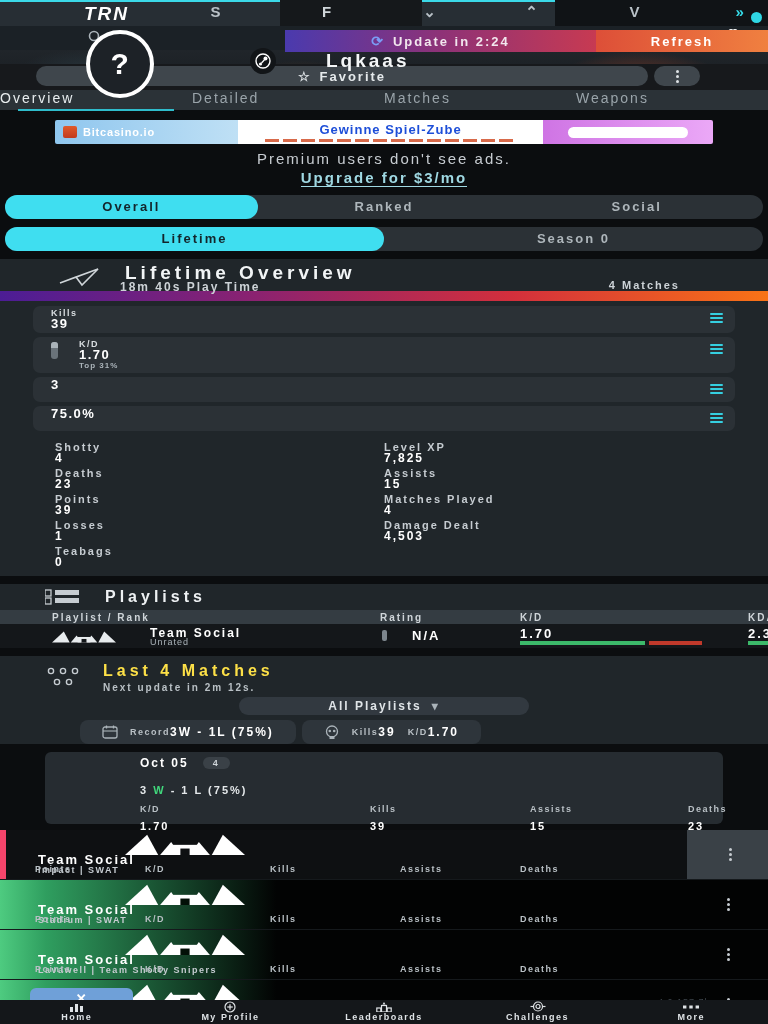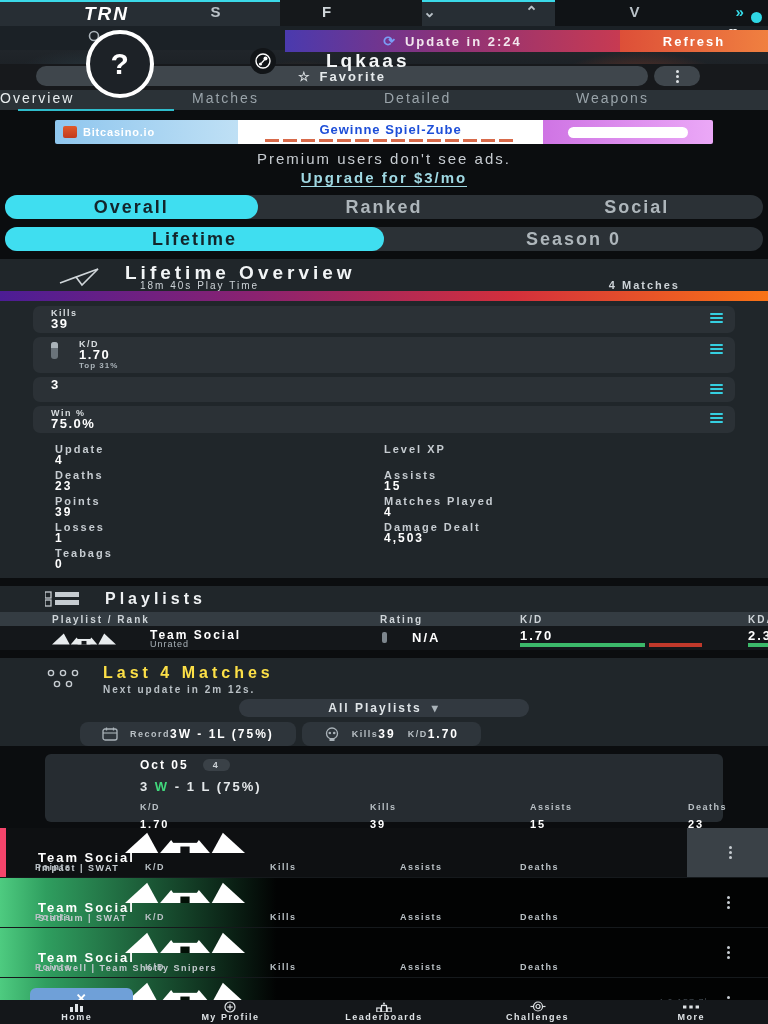--- a/index.html
+++ b/index.html
@@ -22,21 +22,21 @@
   .hero{position:absolute;top:50px;left:0;right:0;height:40px;
         background:radial-gradient(120px 40px at 640px 30px,#6b3527 0%,rgba(0,0,0,0) 70%),
                    radial-gradient(90px 35px at 300px 35px,#4a3322 0%,rgba(0,0,0,0) 70%),
                    radial-gradient(100px 30px at 90px 20px,#27333a 0%,rgba(0,0,0,0) 70%),
                    linear-gradient(#20252a,#191d21);}
   .updatebar{position:absolute;top:30px;left:285px;right:0;height:22px;display:flex;}
   .upd-left{flex:1;display:flex;align-items:center;justify-content:center;gap:8px;
             background:linear-gradient(90deg,#4a3aae,#8e3277,#c73a52);
             font-size:13px;font-weight:bold;color:#f2e7ee;letter-spacing:2px;}
   .sync{color:#7b9df5;font-size:14px;font-weight:bold;}
-  .refresh{width:148px;display:flex;align-items:center;justify-content:center;
+  .refresh{width:172px;display:flex;align-items:center;justify-content:center;
            background:linear-gradient(90deg,#dd4f38,#f08040);font-size:13px;font-weight:bold;color:#fff;letter-spacing:2px;}
   .avatar{position:absolute;top:30px;left:86px;width:60px;height:60px;border-radius:50%;
           background:#1d2227;border:4px solid #fff;display:flex;align-items:center;justify-content:center;
           font-size:30px;font-weight:bold;color:#fff;z-index:3;}
   .pbadge{position:absolute;top:48px;left:250px;width:26px;height:26px;border-radius:50%;background:#121518;
           display:flex;align-items:center;justify-content:center;z-index:3;}
   .pname{position:absolute;top:50px;left:326px;font-size:19px;font-weight:bold;color:#f4f6f7;letter-spacing:3px;z-index:3;}
   .favrow{position:absolute;top:64px;left:0;right:0;height:26px;background:#17191c;}
   .favpill{position:absolute;top:66px;left:36px;width:612px;height:20px;border-radius:10px;background:#3f464c;
            display:flex;align-items:center;justify-content:center;gap:8px;font-size:13px;font-weight:bold;color:#e6eaec;letter-spacing:2px;}
@@ -57,28 +57,28 @@
   .ad-head{font-size:13px;font-weight:bold;color:#1d4ed8;white-space:nowrap;letter-spacing:1px;}
   .ad-sub{width:82%;height:3px;margin-top:2px;background:repeating-linear-gradient(90deg,#d86a4a 0 14px,rgba(0,0,0,0) 14px 18px);}
   .ad-right{width:170px;background:linear-gradient(90deg,#cf74e4,#eba8f7);display:flex;align-items:center;justify-content:center;}
   .ad-pill{width:120px;height:11px;border-radius:6px;background:#fff;}
   .premium{margin-top:6px;text-align:center;}
   .prem-text{font-size:15px;color:#c7ccd1;letter-spacing:2px;}
   .prem-link{display:inline-block;margin-top:2px;font-size:15px;font-weight:bold;color:#9fd8e2;letter-spacing:2px;
              border-bottom:1px solid #9fd8e2;cursor:pointer;}
   
   .seg{margin:8px 5px 0;height:24px;background:#2b3136;border-radius:12px;display:flex;align-items:center;}
-  .seg-opt{flex:1;text-align:center;font-size:18px;font-weight:bold;color:#aeb6bb;letter-spacing:2px;height:24px;line-height:24px;border-radius:12px;}
+  .seg-opt{flex:1;text-align:center;font-size:13px;font-weight:bold;color:#aeb6bb;letter-spacing:2px;height:24px;line-height:24px;border-radius:12px;}
   .seg-opt.on{background:#3fdef0;color:#13252b;}
   
   .panel{background:#20262a;margin-top:8px;}
   .ov-head{position:relative;height:32px;}
   .ov-icon{position:absolute;left:58px;top:6px;}
   .ov-title{position:absolute;left:125px;top:3px;font-size:19px;font-weight:bold;color:#f2f5f6;letter-spacing:4px;white-space:nowrap;}
-  .ov-sub{position:absolute;left:140px;top:21px;font-size:10px;font-weight:normal;color:#cdd3d7;letter-spacing:2px;}
+  .ov-sub{position:absolute;left:120px;top:21px;font-size:12px;font-weight:bold;color:#cdd3d7;letter-spacing:2px;}
   .ov-right{position:absolute;right:88px;top:20px;font-size:11px;font-weight:bold;color:#cdd3d7;letter-spacing:2px;}
   .gradbar{height:10px;background:linear-gradient(90deg,#4c1d95,#8b2270,#d32f3c,#f97316);}
   .scards{padding:5px 33px 2px;}
   .scard{position:relative;background:#2b3136;border-radius:7px;margin-bottom:4px;padding:2px 10px 3px 18px;min-height:20px;}
   .scard .lb{font-size:9px;font-weight:bold;color:#d8dde0;letter-spacing:1.5px;}
   .scard .vl{font-size:13px;font-weight:bold;color:#fff;letter-spacing:1.5px;line-height:12px;}
   .scard .pct{font-size:8px;font-weight:bold;color:#aab3b9;letter-spacing:1px;}
   .scard.withbar{padding-left:46px;}
   .pbar{position:absolute;left:18px;top:5px;width:7px;height:17px;border-radius:3px;background:#6a737a;overflow:hidden;}
   .pbar::before{content:"";display:block;height:6px;background:#aab3b9;}
@@ -111,21 +111,21 @@
          font-size:12px;font-weight:bold;color:#dfe4e7;letter-spacing:2px;}
   .chips{display:flex;gap:6px;margin:5px 0 8px 80px;}
   .chip{background:#2e353b;border-radius:8px;height:24px;display:flex;align-items:center;gap:12px;padding:0 22px;}
   .chip .pair{display:flex;flex-direction:row;}
   .chip .lb{font-size:9px;font-weight:bold;color:#b9c0c5;letter-spacing:1.5px;}
   .chip .vl{font-size:12px;font-weight:bold;color:#fff;letter-spacing:2px;line-height:11px;white-space:nowrap;}
   
   .daycard{margin:8px 45px 0;background:#262c31;border-radius:6px;padding:4px 0 5px 95px;position:relative;}
   .d-date{font-size:12px;font-weight:bold;color:#fff;letter-spacing:2px;display:flex;align-items:center;gap:14px;}
   .d-badge{background:#3a4147;border-radius:8px;font-size:9px;color:#cfd5d9;padding:1px 10px;}
-  .d-rec{font-size:13px;font-weight:bold;color:#e4e8ea;letter-spacing:2px;margin-top:7px;}
+  .d-rec{font-size:11px;font-weight:bold;color:#e4e8ea;letter-spacing:2px;margin-top:14px;}
   .d-rec .w{color:#41d87c;}
   .d-stats{position:relative;height:21px;margin-top:2px;}
   .d-col{position:absolute;top:0;}
   .d-col .lb{font-size:9px;font-weight:bold;color:#b9c0c5;letter-spacing:1.5px;}
   .d-col .vl{font-size:11px;font-weight:bold;color:#fff;letter-spacing:2px;line-height:10px;}
   .mlist{margin-top:6px;background:#050607;}
   .mrow{position:relative;height:49px;border-bottom:1px solid #15191c;}
   .mrow.win{background:linear-gradient(90deg,#4ecb80 0%,#2f9e5f 6%,rgba(2,3,3,1) 36%);}
   .mrow.loss{background:#0e1012;}
   .loss-accent{position:absolute;left:0;top:0;bottom:0;width:6px;background:#f5456b;}
@@ -207,22 +207,22 @@
       <span class="star">☆</span>
       <span>Favorite</span>
     </div>
     <div class="kebabbtn">
       <span class="kdot"></span>
         <span class="kdot"></span>
         <span class="kdot"></span>
     </div>
     <div class="tabs">
       <div class="tab active">Overview</div>
+      <div class="tab">Detailed</div>
       <div class="tab">Matches</div>
-      <div class="tab">Detailed</div>
       <div class="tab">Weapons</div>
     </div>
   </div>
 
   <div class="ad">
     <div class="ad-left">
       <span class="adico"></span>
       <span>Bitcasino.io</span>
     </div>
     <div class="ad-mid">
@@ -284,36 +284,36 @@
       </div>
       <div class="scard">
         <div class="vl">3</div>
         <span class="menu3">
             <i></i>
             <i></i>
             <i></i>
           </span>
       </div>
       <div class="scard">
-        <div class="lb">Win %</div>
         <div class="vl">75.0%</div>
         <span class="menu3">
             <i></i>
             <i></i>
             <i></i>
           </span>
       </div>
     </div>
     <div class="grid">
       <div class="gitem">
-          <div class="lb">Update</div>
+          <div class="lb">Shotty</div>
           <div class="vl">4</div>
         </div>
       <div class="gitem">
           <div class="lb">Level XP</div>
+          <div class="vl">7,825</div>
         </div>
       <div class="gitem">
           <div class="lb">Deaths</div>
           <div class="vl">23</div>
         </div>
       <div class="gitem">
           <div class="lb">Assists</div>
           <div class="vl">15</div>
         </div>
       <div class="gitem">

